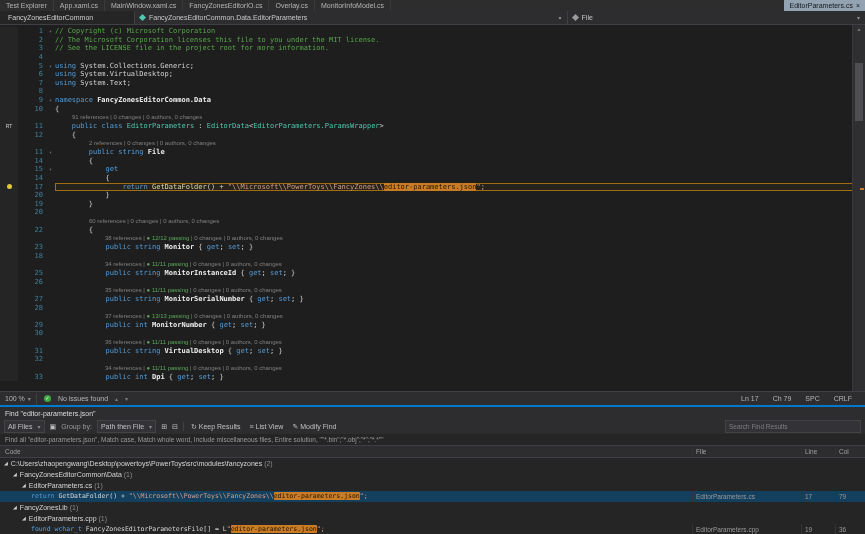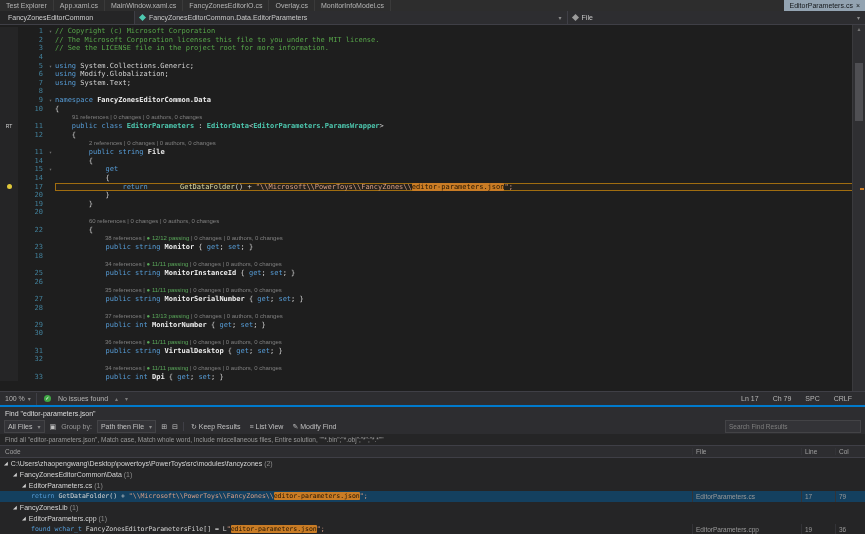--- a/index.html
+++ b/index.html
@@ -32,25 +32,25 @@
   .m-rt{color:#cfcfcf;font-size:5px;font-family:"Liberation Sans",sans-serif;}
   .bulb{display:inline-block;width:5px;height:5px;border-radius:50%;background:#e0c83a;margin-top:1.5px;}
   .clnum{width:25px;flex:none;text-align:right;padding-right:3px;color:#42809b;}
   .cfold{width:9px;flex:none;text-align:center;color:#6f6f6f;font-size:5px;}
   .ccode{flex:1;color:#d4d4d4;overflow:hidden;}
   .codelens{font-family:"Liberation Sans",sans-serif;font-size:6px;color:#808080;line-height:8.65px;}
   .crow.hl .ccode{box-shadow:inset 0 0 0 1px #a06d10;background:rgba(120,80,15,0.10);}
 
   .tk-cm{color:#57a64a;}
   .tk-kw{color:#569cd6;}
-  .tk-ty{color:#4ec9b0;font-weight:bold;}
+  .tk-ty{color:#4ec9b0;font-weight:normal;}
   .tk-pl{color:#d4d4d4;}
   .tk-pb{color:#ececec;font-weight:bold;}
   .tk-st{color:#d69d85;}
-  .tk-mt{color:#dcdcaa;margin-left:28px;}
+  .tk-mt{color:#dcdcaa;}
   .tk-match{background:#c97c25;color:#241503;border-radius:1px;}
   .tk-cl{color:#808080;}
   .tk-clg{color:#5aa85a;}
 
   .vscroll{position:absolute;top:0;right:0;width:12px;height:100%;background:#2f2f32;border-left:1px solid #3a3a3d;}
   .vscroll .arrow{display:block;text-align:center;color:#777;font-size:6px;height:8px;line-height:8px;}
   .vthumb{position:absolute;left:2px;right:2px;top:38px;height:58px;background:#4f4f53;}
   .smark{position:absolute;right:1px;width:4px;height:2px;background:#c97c25;top:163px;}
 
   
@@ -138,21 +138,21 @@
     </div>
   </div>
 
   <div class="editor">
     <div class="code-area">
         <div class="crow"><span class="cmargin"></span><span class="clnum">1</span><span class="cfold">▾</span><span class="ccode"><span class="tk-cm">// Copyright (c) Microsoft Corporation</span></span></div>
         <div class="crow"><span class="cmargin"></span><span class="clnum">2</span><span class="cfold"></span><span class="ccode"><span class="tk-cm">// The Microsoft Corporation licenses this file to you under the MIT license.</span></span></div>
         <div class="crow"><span class="cmargin"></span><span class="clnum">3</span><span class="cfold"></span><span class="ccode"><span class="tk-cm">// See the LICENSE file in the project root for more information.</span></span></div>
         <div class="crow"><span class="cmargin"></span><span class="clnum">4</span><span class="cfold"></span><span class="ccode"></span></div>
         <div class="crow"><span class="cmargin"></span><span class="clnum">5</span><span class="cfold">▾</span><span class="ccode"><span class="tk-kw">using</span><span class="tk-pl"> System.Collections.Generic;</span></span></div>
-        <div class="crow"><span class="cmargin"></span><span class="clnum">6</span><span class="cfold"></span><span class="ccode"><span class="tk-kw">using</span><span class="tk-pl"> Modify.Globalization;</span></span></div>
+        <div class="crow"><span class="cmargin"></span><span class="clnum">6</span><span class="cfold"></span><span class="ccode"><span class="tk-kw">using</span><span class="tk-pl"> System.VirtualDesktop;</span></span></div>
         <div class="crow"><span class="cmargin"></span><span class="clnum">7</span><span class="cfold"></span><span class="ccode"><span class="tk-kw">using</span><span class="tk-pl"> System.Text;</span></span></div>
         <div class="crow"><span class="cmargin"></span><span class="clnum">8</span><span class="cfold"></span><span class="ccode"></span></div>
         <div class="crow"><span class="cmargin"></span><span class="clnum">9</span><span class="cfold">▾</span><span class="ccode"><span class="tk-kw">namespace</span><span class="tk-pl"> </span><span class="tk-pb">FancyZonesEditorCommon.Data</span></span></div>
         <div class="crow"><span class="cmargin"></span><span class="clnum">10</span><span class="cfold"></span><span class="ccode"><span class="tk-pl">{</span></span></div>
         <div class="crow"><span class="cmargin"></span><span class="clnum"></span><span class="cfold"></span><span class="ccode codelens" style="padding-left: 17px;"><span class="tk-cl">91 references | 0 changes | 0 authors, 0 changes</span></span></div>
         <div class="crow"><span class="cmargin m-rt">RT</span><span class="clnum">11</span><span class="cfold"></span><span class="ccode"><span class="tk-pl">    </span><span class="tk-kw">public</span><span class="tk-pl"> </span><span class="tk-kw">class</span><span class="tk-pl"> </span><span class="tk-ty">EditorParameters</span><span class="tk-pl"> : </span><span class="tk-ty">EditorData</span><span class="tk-pl">&lt;</span><span class="tk-ty">EditorParameters.ParamsWrapper</span><span class="tk-pl">&gt;</span></span></div>
         <div class="crow"><span class="cmargin"></span><span class="clnum">12</span><span class="cfold"></span><span class="ccode"><span class="tk-pl">    {</span></span></div>
         <div class="crow"><span class="cmargin"></span><span class="clnum"></span><span class="cfold"></span><span class="ccode codelens" style="padding-left: 34px;"><span class="tk-cl">2 references | 0 changes | 0 authors, 0 changes</span></span></div>
         <div class="crow"><span class="cmargin"></span><span class="clnum">11</span><span class="cfold">▾</span><span class="ccode"><span class="tk-pl">        </span><span class="tk-kw">public</span><span class="tk-pl"> </span><span class="tk-kw">string</span><span class="tk-pl"> </span><span class="tk-pb">File</span></span></div>
         <div class="crow"><span class="cmargin"></span><span class="clnum">14</span><span class="cfold"></span><span class="ccode"><span class="tk-pl">        {</span></span></div>

